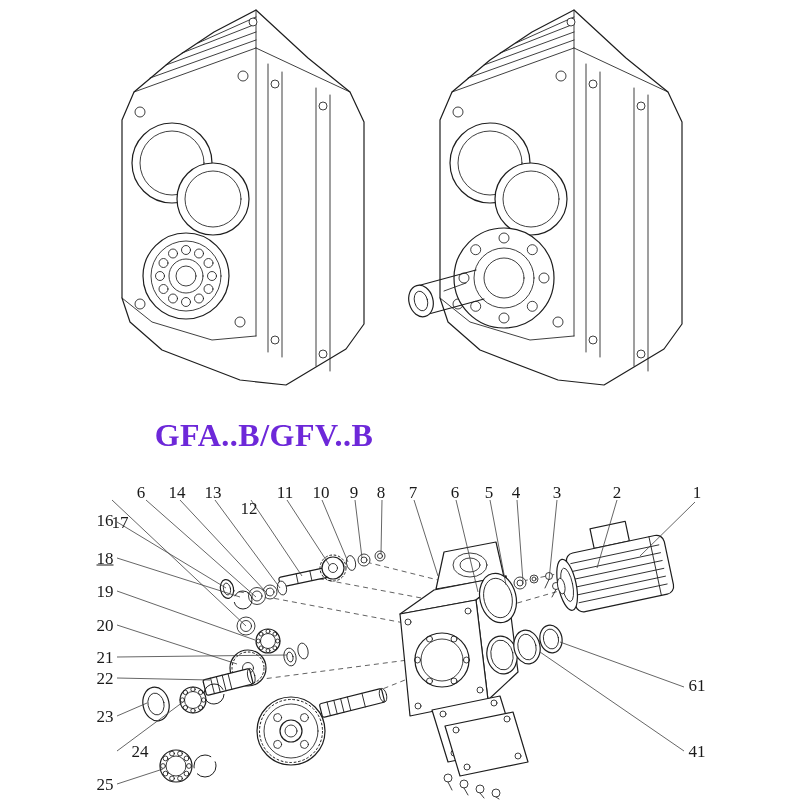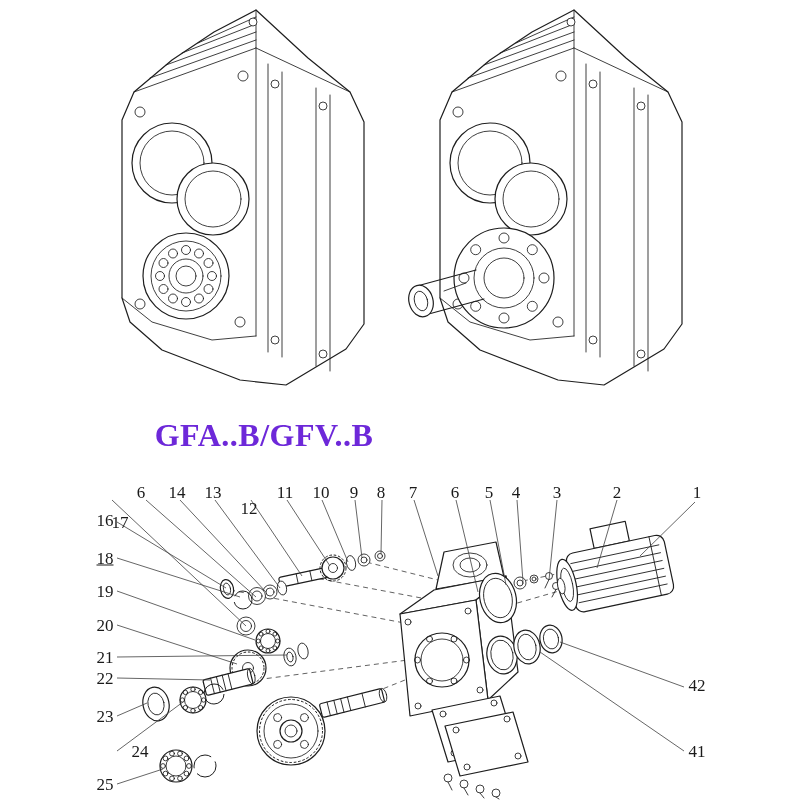--- a/index.html
+++ b/index.html
@@ -371,16 +371,16 @@
   <span class="callout" style="left:120px; top:522px;">17</span>
   <span class="callout" style="left:105px; top:558px;text-decoration:underline;">18</span>
   <span class="callout" style="left:105px; top:591px;">19</span>
   <span class="callout" style="left:105px; top:625px;">20</span>
   <span class="callout" style="left:105px; top:657px;">21</span>
   <span class="callout" style="left:105px; top:678px;">22</span>
   <span class="callout" style="left:105px; top:716px;">23</span>
   <span class="callout" style="left:105px; top:751px;margin-left:35px;">24</span>
   <span class="callout" style="left:105px; top:784px;">25</span>
 
-  <span class="callout" style="left:697px; top:685px;">42</span>
+  <span class="callout" style="left:697px; top:685px;">61</span>
   <span class="callout" style="left:697px; top:751px;">41</span>
 
 </div>
 
 </body></html>

